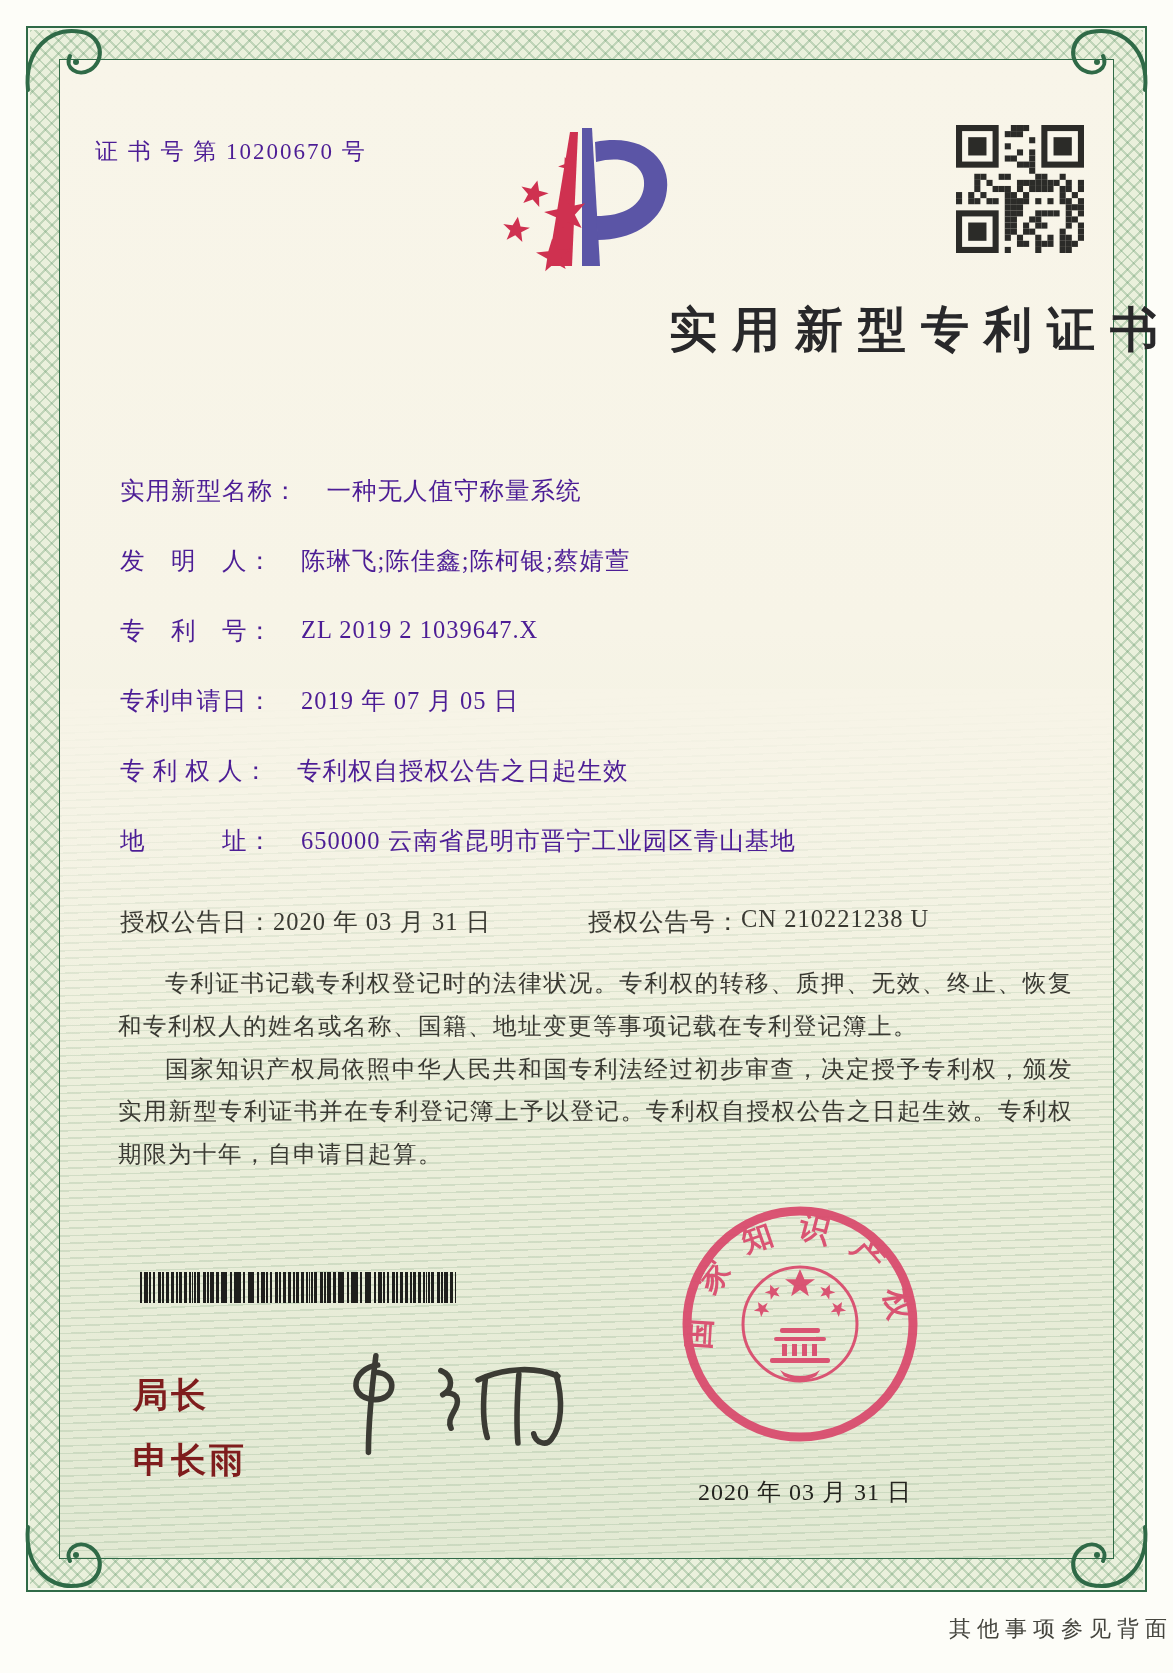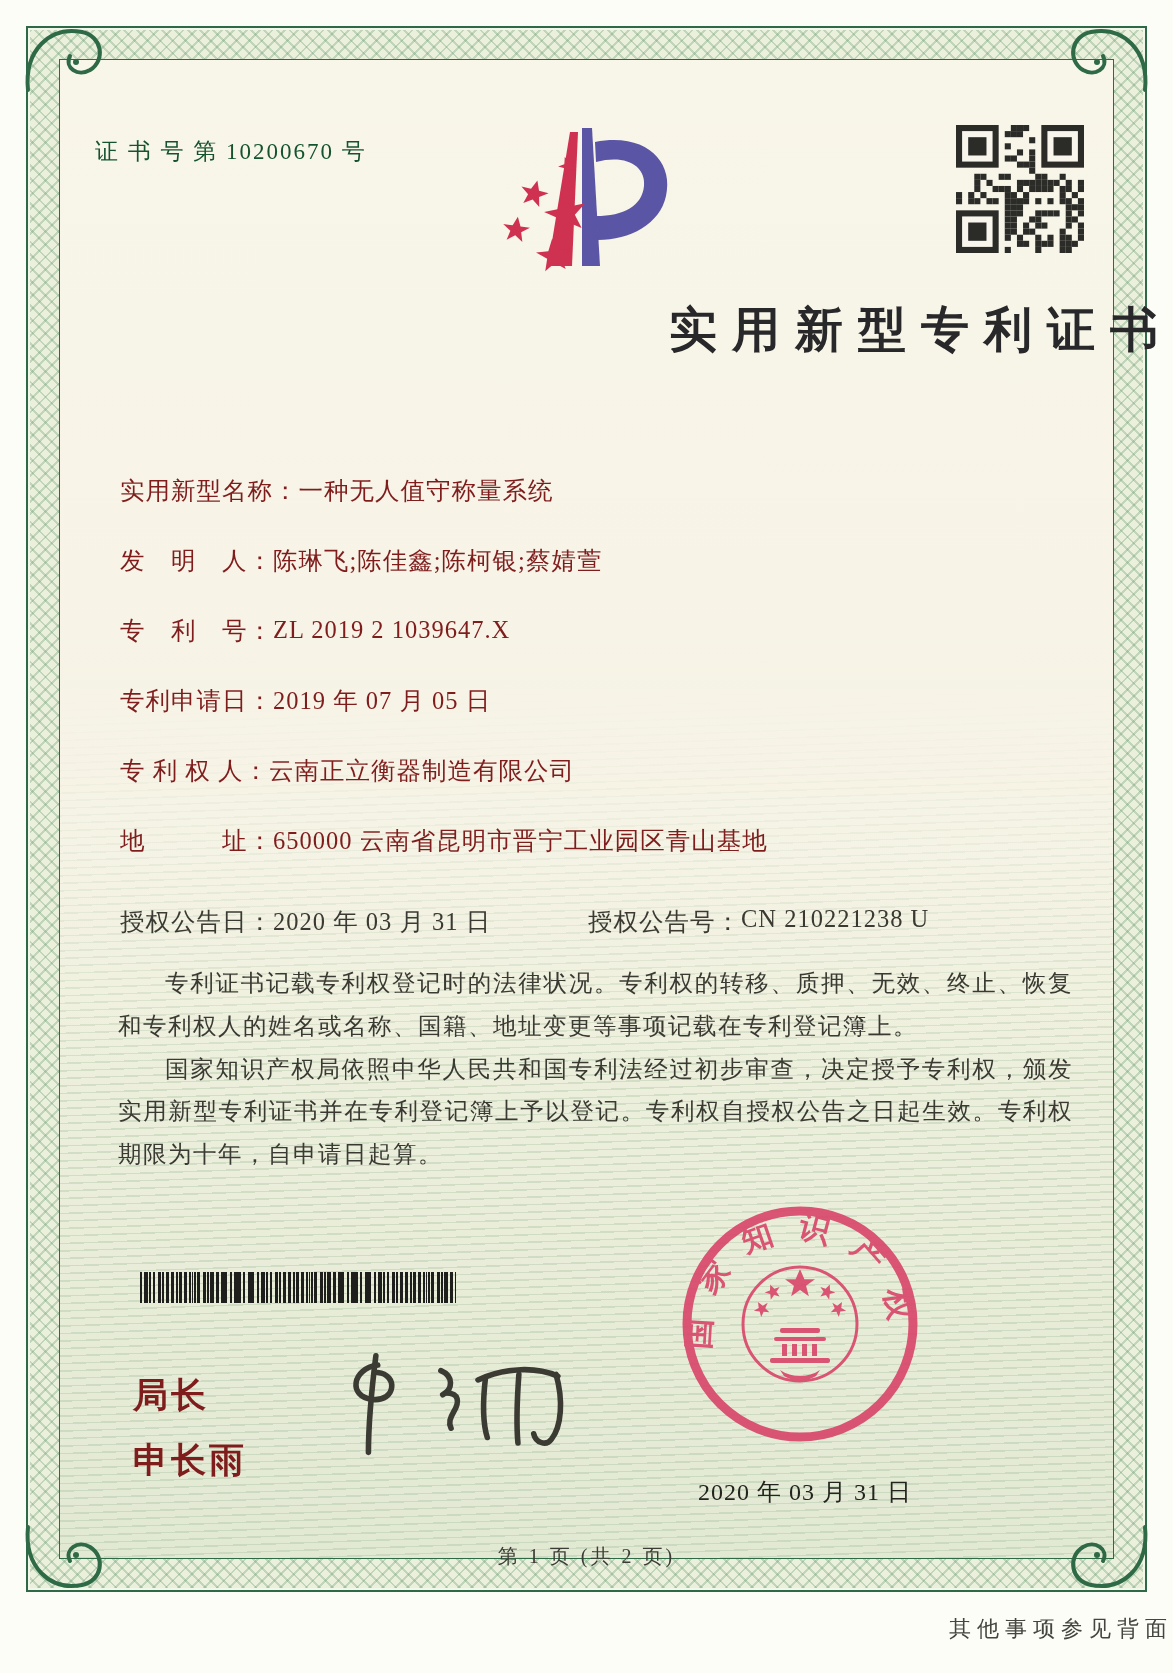--- a/index.html
+++ b/index.html
@@ -31,31 +31,31 @@
   .wave-overlay{
     position:absolute;left:0;right:0;top:42%;bottom:0;
     background:
       linear-gradient(180deg,#f7f4e7 0%, rgba(247,244,231,0) 45%),
       repeating-linear-gradient(178deg, rgba(0,0,0,0) 0 6px, rgba(120,160,122,.22) 6px 7.5px);
   }
   .corner-orn{position:absolute;z-index:3;}
   
   .cert-number{
     position:absolute;left:95px;top:136px;z-index:5;
-    font-size:23px;letter-spacing:2px;color:#14532d;
+    font-size:23px;letter-spacing:2px;color:#4c1d95;
   }
   .logo{position:absolute;left:478px;top:114px;z-index:5;}
   .qr{position:absolute;left:956px;top:125px;z-index:5;}
   .doc-title{
     position:absolute;left:0;right:0;top:298px;z-index:5;
     text-align:right;font-size:48px;font-weight:bold;
     letter-spacing:15px;color:#28282a;
   }
   .fields{position:absolute;left:120px;right:95px;top:455px;z-index:5;}
-  .field-row{height:70px;display:flex;align-items:center;font-size:24.5px;color:#7f1d1d;}
+  .field-row{height:70px;display:flex;align-items:center;font-size:24.5px;color:#4c1d95;gap:28px;}
   .field-label{white-space:pre;letter-spacing:1px;}
   .field-value{white-space:pre;letter-spacing:1px;}
   .grant-row{
     position:absolute;left:120px;right:95px;top:905px;z-index:5;
     display:flex;font-size:24.5px;color:#3a3a33;
   }
   .grant-left{width:468px;display:flex;align-items:flex-end;}
   .grant-right{display:flex;}
   .body-text{
     position:absolute;left:118px;right:100px;top:962px;z-index:5;
@@ -291,21 +291,21 @@
     <div class="field-row">
       <span class="field-label">专　利　号：</span>
       <span class="field-value">ZL 2019 2 1039647.X</span>
     </div>
     <div class="field-row">
       <span class="field-label">专利申请日：</span>
       <span class="field-value">2019 年 07 月 05 日</span>
     </div>
     <div class="field-row">
       <span class="field-label">专 利 权 人：</span>
-      <span class="field-value">云南正立衡器制造有限公司</span>
+      <span class="field-value">专利权自授权公告之日起生效</span>
     </div>
     <div class="field-row">
       <span class="field-label">地　　　址：</span>
       <span class="field-value">650000 云南省昆明市晋宁工业园区青山基地</span>
     </div>
   </div>
 
   <div class="grant-row">
     <div class="grant-left">
       <span class="field-label">授权公告日：</span>
@@ -366,17 +366,16 @@
         <rect x="140" y="162" width="5" height="12"></rect>
         <rect x="150" y="162" width="5" height="12"></rect>
         <rect x="108" y="176" width="60" height="5" rx="2"></rect>
         <path d="M118,188 C130,196 146,196 158,188 L154,194 C144,200 132,200 122,194 Z"></path>
       </g>
     </g>
   </svg>
 
   <div class="seal-date">2020 年 03 月 31 日</div>
 
-  <div class="page-footer">第 1 页 (共 2 页)</div>
 
   <div class="back-note">其他事项参见背面</div>
 
 </div>
 
 </body></html>

